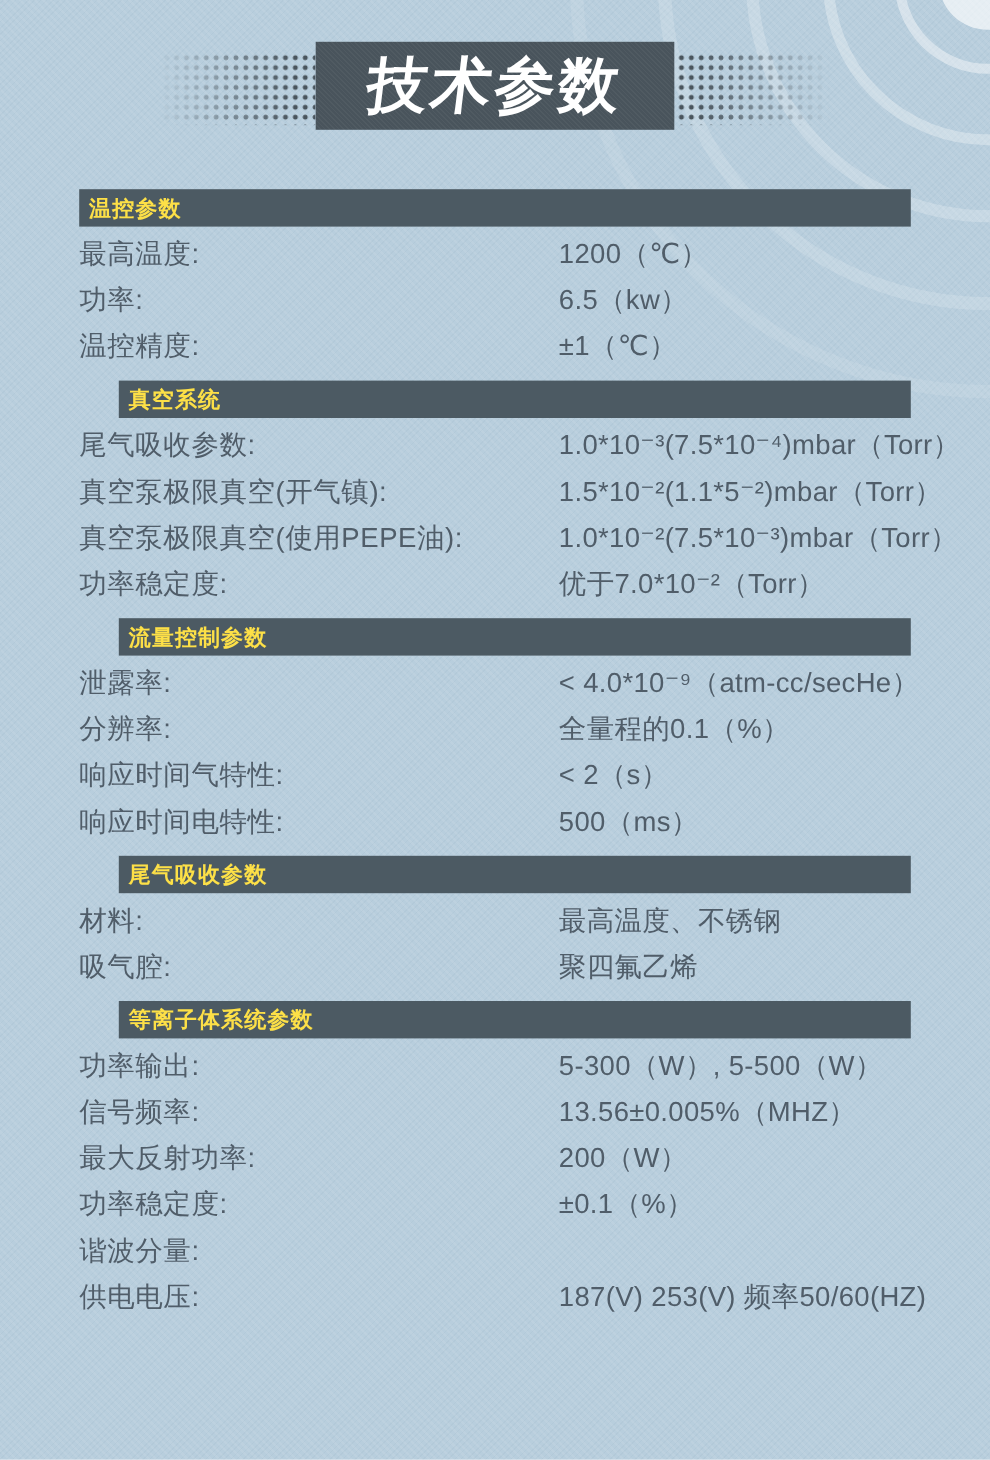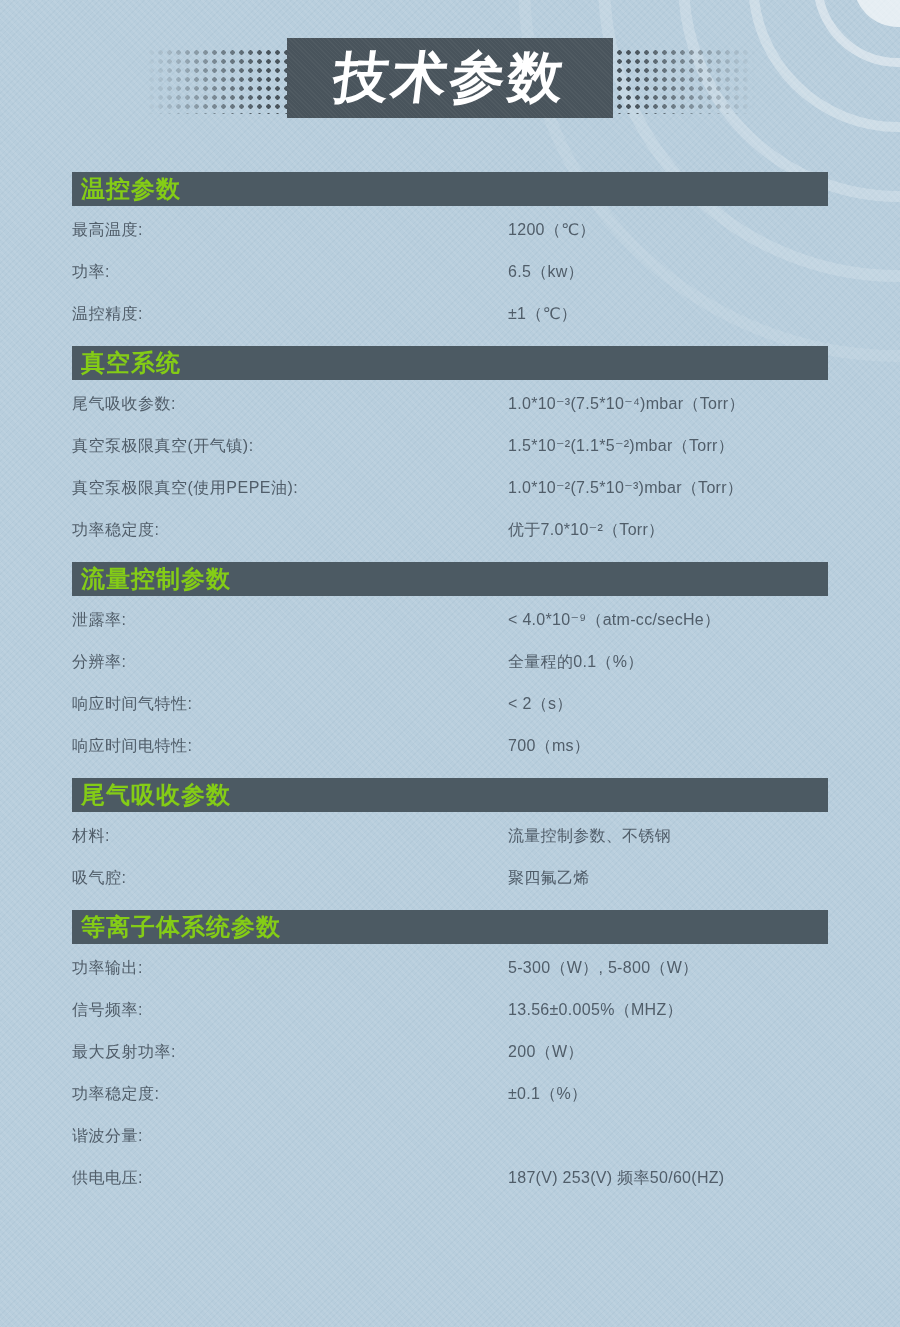--- a/index.html
+++ b/index.html
@@ -68,35 +68,35 @@
     left: 613px;
     -webkit-mask-image: linear-gradient(to right, #000 15%, rgba(0,0,0,0) 100%);
     mask-image: linear-gradient(to right, #000 15%, rgba(0,0,0,0) 100%);
   }
 
   
   .content { width: 756px; margin: 0 72px; position: relative; }
   .section-header {
     height: 34px;
     background: #4c5a63;
-    color: #84cc16;
-    font-size: 24px;
+    color: #fde047;
+    font-size: 20px;
     font-weight: 700;
     display: flex; align-items: center;
     padding-left: 9px;
     letter-spacing: 1px;
   }
-  .section + .section .section-header { margin-top: 11px; }
+  .section + .section .section-header { margin-top: 11px; margin-left: 36px; }
   .rows { padding-top: 3px; }
   .row {
     display: flex;
     align-items: center;
     height: 42px;
     color: #505d69;
-    font-size: 16px;
+    font-size: 25px;
   }
   .row .label { width: 406px; flex: none; letter-spacing: .5px; }
   .row .value { flex: 1; white-space: nowrap; letter-spacing: .3px; margin-left: 30px; }
 </style>
 </head>
 <body>
 
 <div class="page">
 
   <div class="ripple ripple-r5"></div>
@@ -166,45 +166,45 @@
         <div class="row">
           <span class="label">分辨率:</span>
           <span class="value">全量程的0.1（%）</span>
         </div>
         <div class="row">
           <span class="label">响应时间气特性:</span>
           <span class="value">&lt; 2（s）</span>
         </div>
         <div class="row">
           <span class="label">响应时间电特性:</span>
-          <span class="value">700（ms）</span>
+          <span class="value">500（ms）</span>
         </div>
       </div>
     </div>
 
     <div class="section">
       <div class="section-header">尾气吸收参数</div>
       <div class="rows">
         <div class="row">
           <span class="label">材料:</span>
-          <span class="value">流量控制参数、不锈钢</span>
+          <span class="value">最高温度、不锈钢</span>
         </div>
         <div class="row">
           <span class="label">吸气腔:</span>
           <span class="value">聚四氟乙烯</span>
         </div>
       </div>
     </div>
 
     <div class="section">
       <div class="section-header">等离子体系统参数</div>
       <div class="rows">
         <div class="row">
           <span class="label">功率输出:</span>
-          <span class="value">5-300（W）, 5-800（W）</span>
+          <span class="value">5-300（W）, 5-500（W）</span>
         </div>
         <div class="row">
           <span class="label">信号频率:</span>
           <span class="value">13.56±0.005%（MHZ）</span>
         </div>
         <div class="row">
           <span class="label">最大反射功率:</span>
           <span class="value">200（W）</span>
         </div>
         <div class="row">

